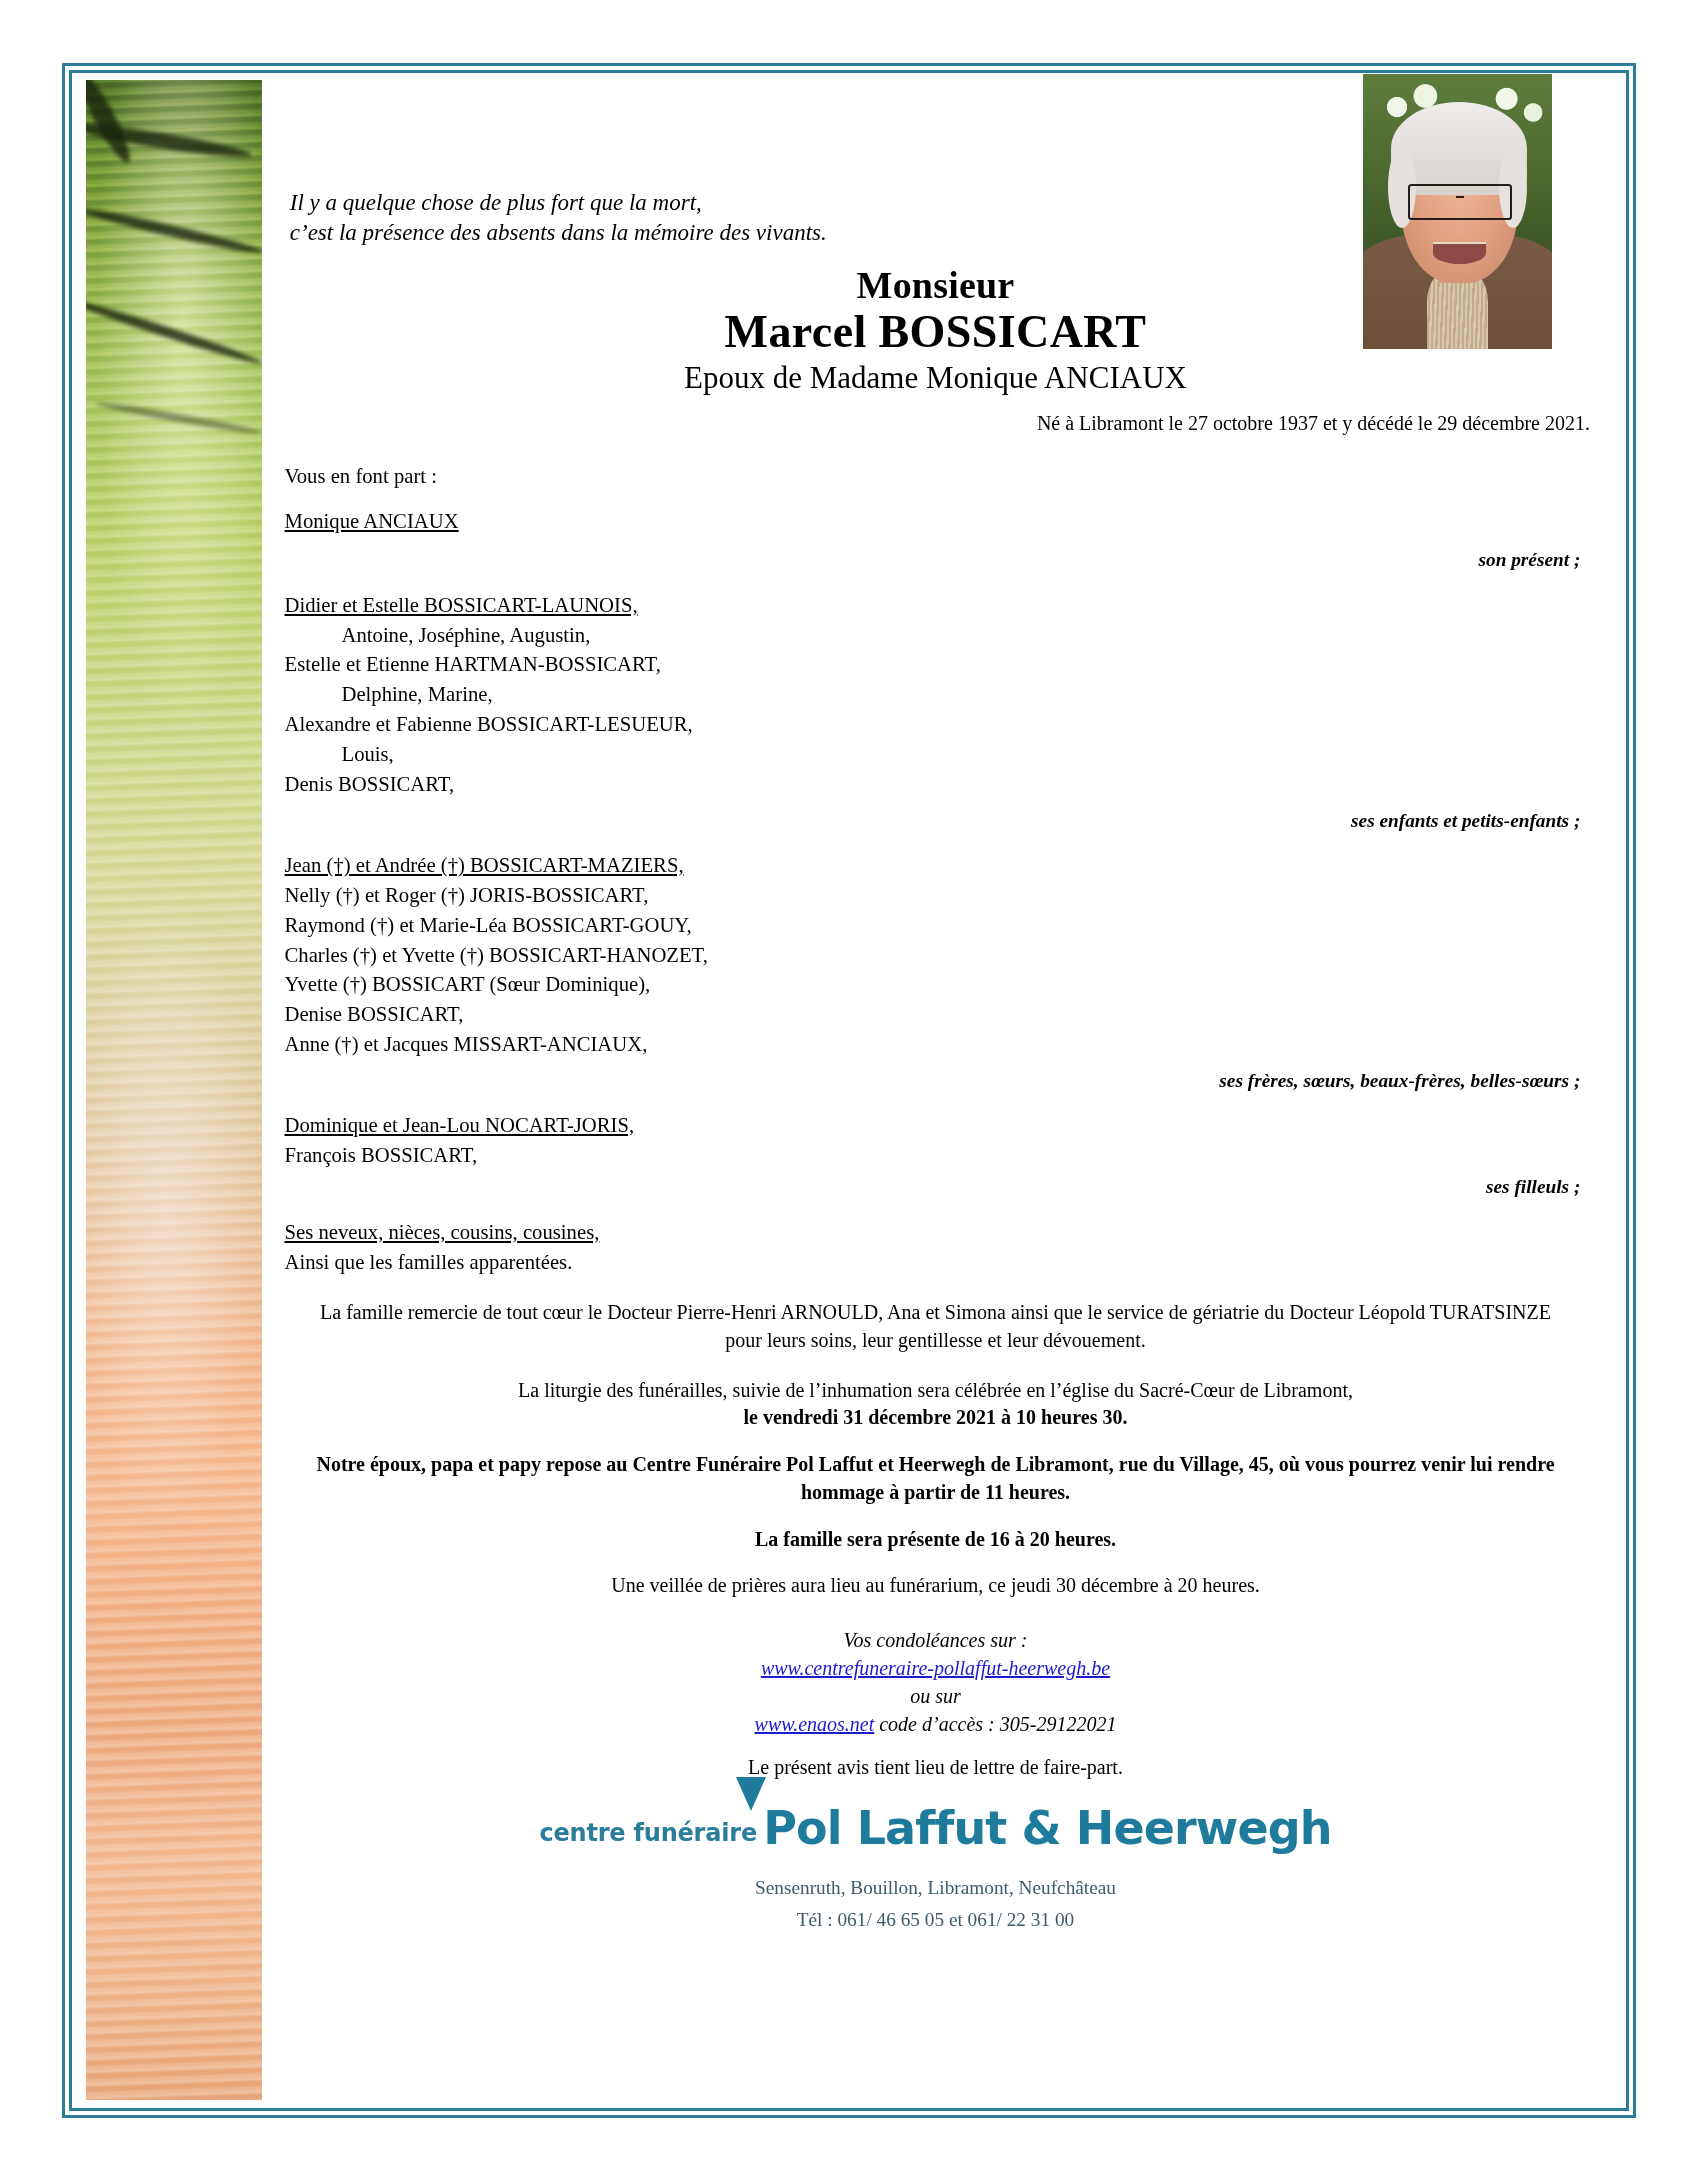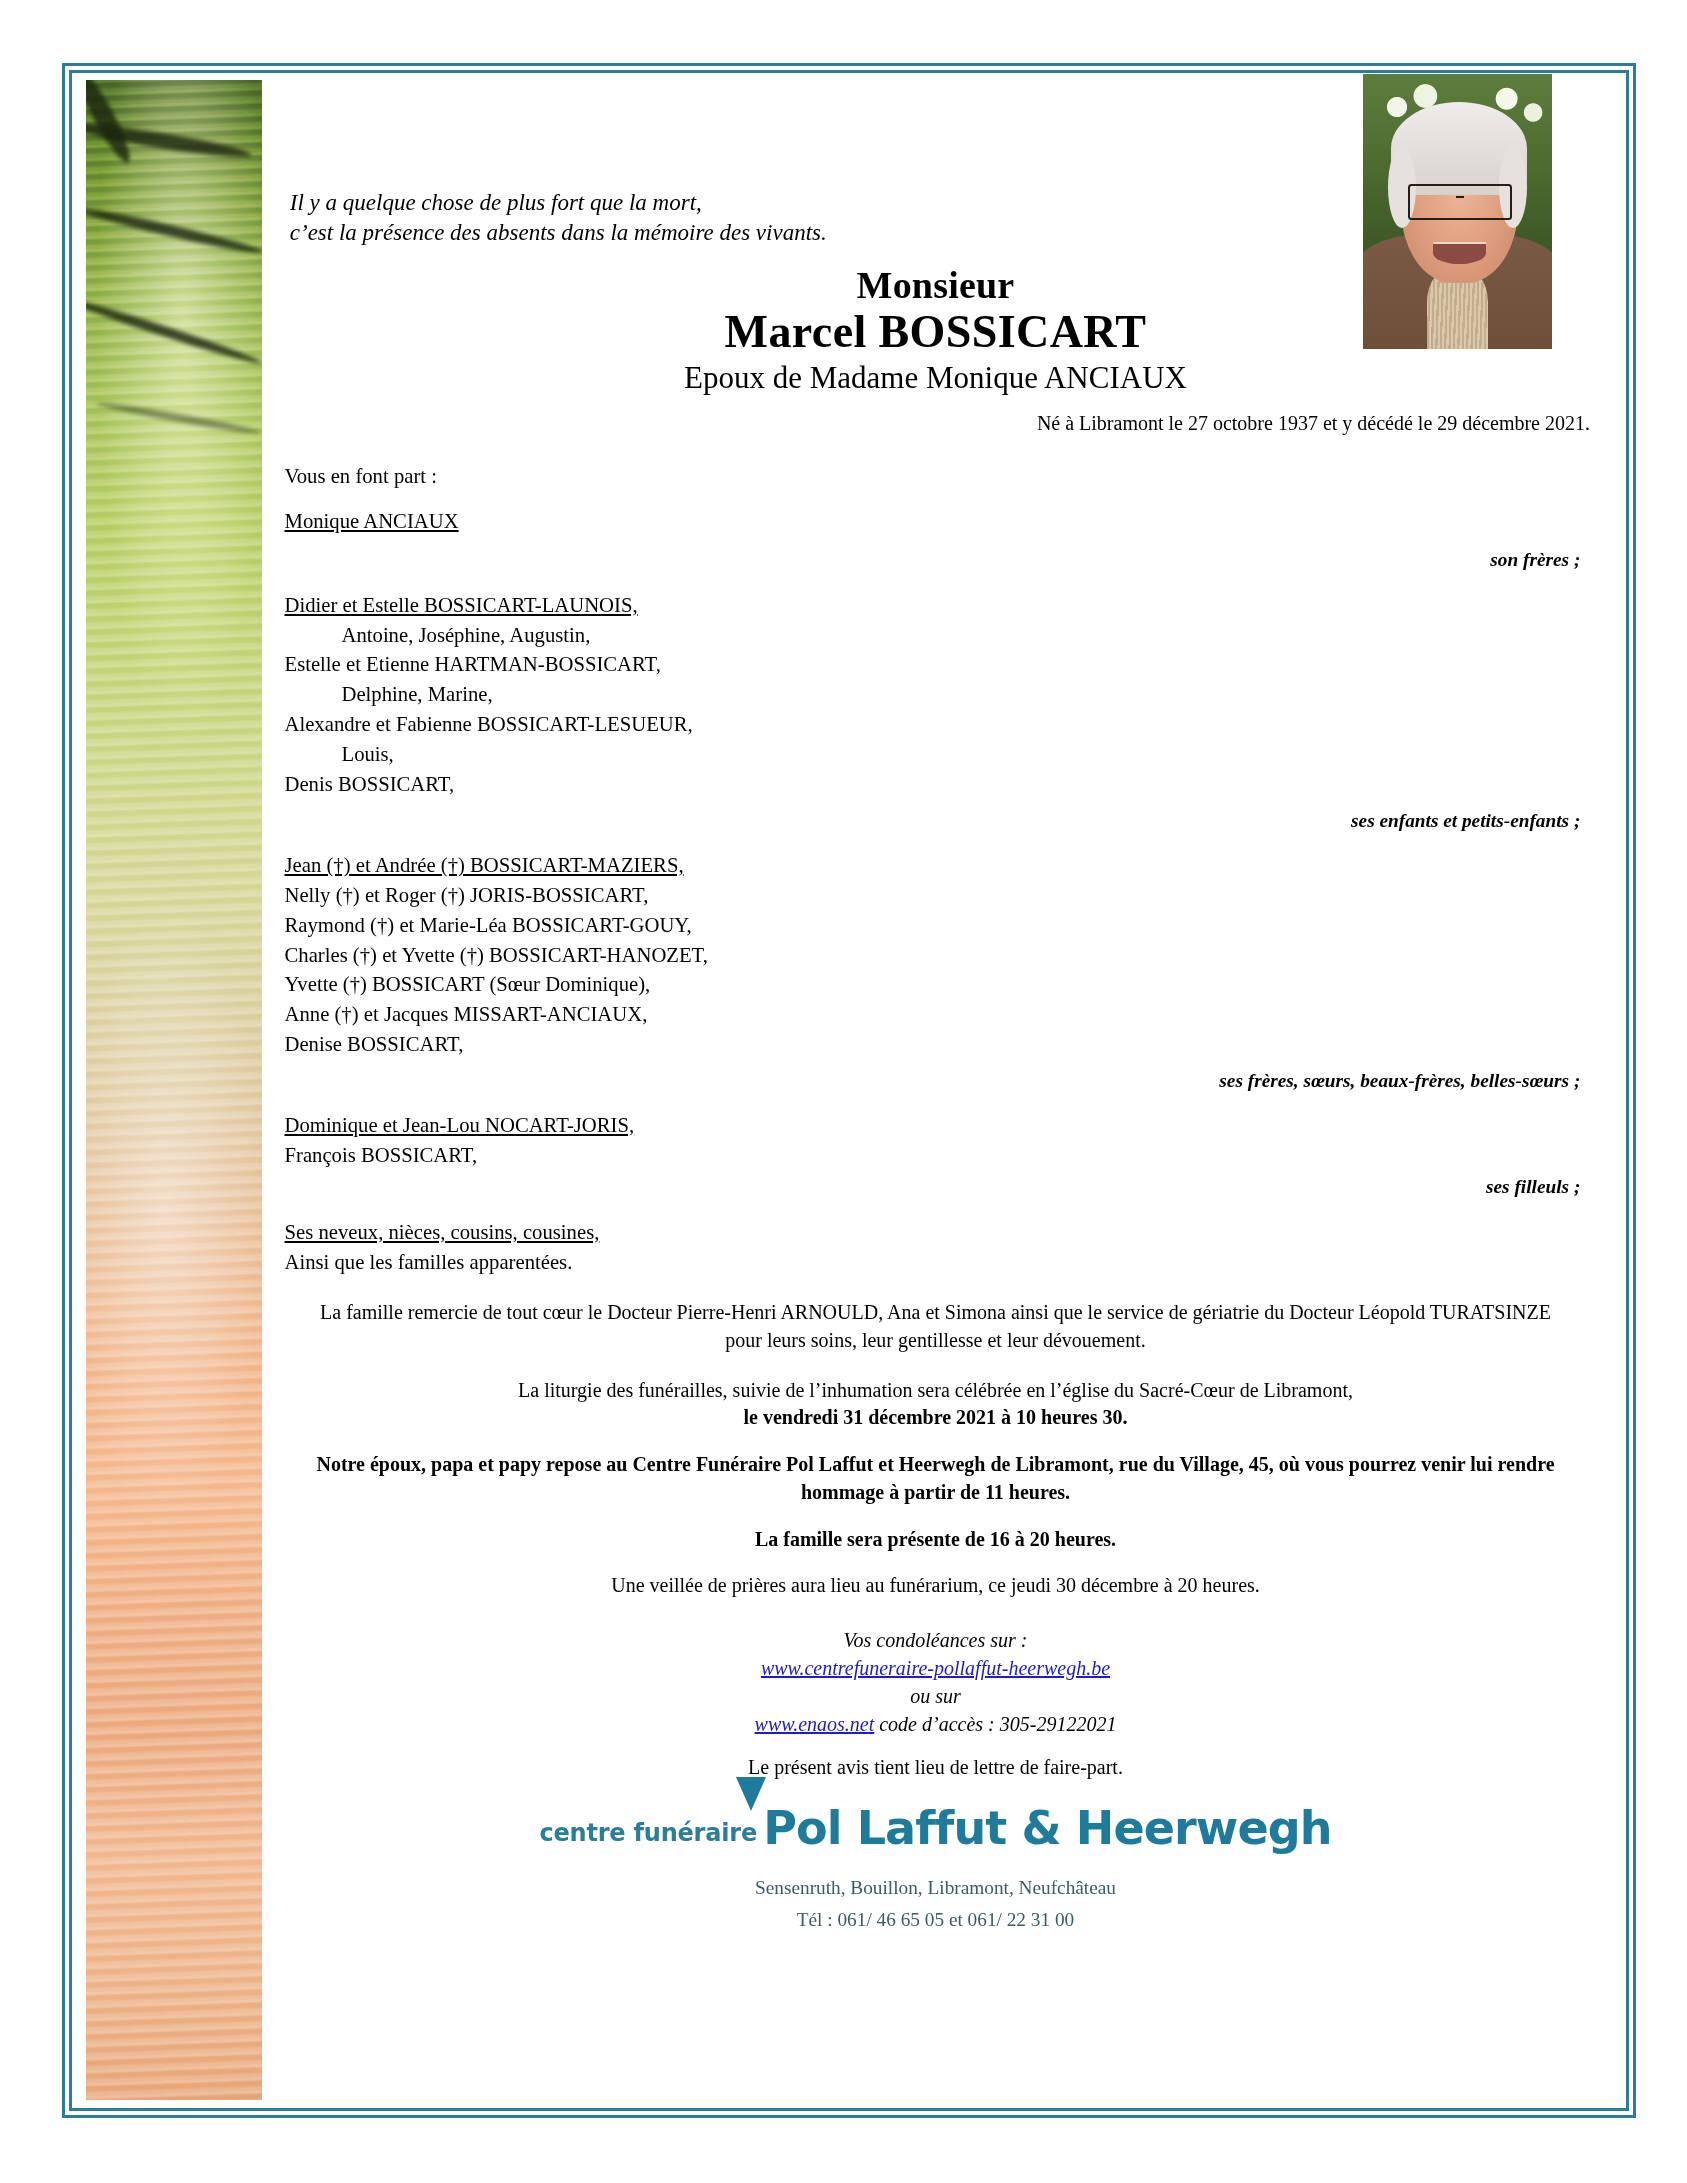--- a/index.html
+++ b/index.html
@@ -285,41 +285,41 @@
     <div class="t-name">Marcel BOSSICART</div>
     <div class="t-spouse">Epoux de Madame Monique ANCIAUX</div>
     <div class="t-dates">Né à Libramont le 27 octobre 1937 et y décédé le 29 décembre 2021.</div>
   </div>
 
   <div class="vous">Vous en font part :</div>
 
   <div class="names">
     <div class="lead">Monique ANCIAUX</div>
   </div>
-  <div class="role r1">son frères ;</div>
+  <div class="role r1">son présent ;</div>
 
   <div class="names">
     <div class="lead">Didier et Estelle BOSSICART-LAUNOIS,</div>
     <div class="sub">Antoine, Joséphine, Augustin,</div>
     <div>Estelle et Etienne HARTMAN-BOSSICART,</div>
     <div class="sub">Delphine, Marine,</div>
     <div>Alexandre et Fabienne BOSSICART-LESUEUR,</div>
     <div class="sub">Louis,</div>
     <div>Denis BOSSICART,</div>
   </div>
   <div class="role r2">ses enfants et petits-enfants ;</div>
 
   <div class="names">
     <div class="lead">Jean (†) et Andrée (†) BOSSICART-MAZIERS,</div>
     <div>Nelly (†) et Roger (†) JORIS-BOSSICART,</div>
     <div>Raymond (†) et Marie-Léa BOSSICART-GOUY,</div>
     <div>Charles (†) et Yvette (†) BOSSICART-HANOZET,</div>
     <div>Yvette (†) BOSSICART (Sœur Dominique),</div>
+    <div>Denise BOSSICART,</div>
     <div>Anne (†) et Jacques MISSART-ANCIAUX,</div>
-    <div>Denise BOSSICART,</div>
   </div>
   <div class="role r3">ses frères, sœurs, beaux-frères, belles-sœurs ;</div>
 
   <div class="names">
     <div class="lead">Dominique et Jean-Lou NOCART-JORIS,</div>
     <div>François BOSSICART,</div>
   </div>
   <div class="role r4">ses filleuls ;</div>
 
   <div class="names">

